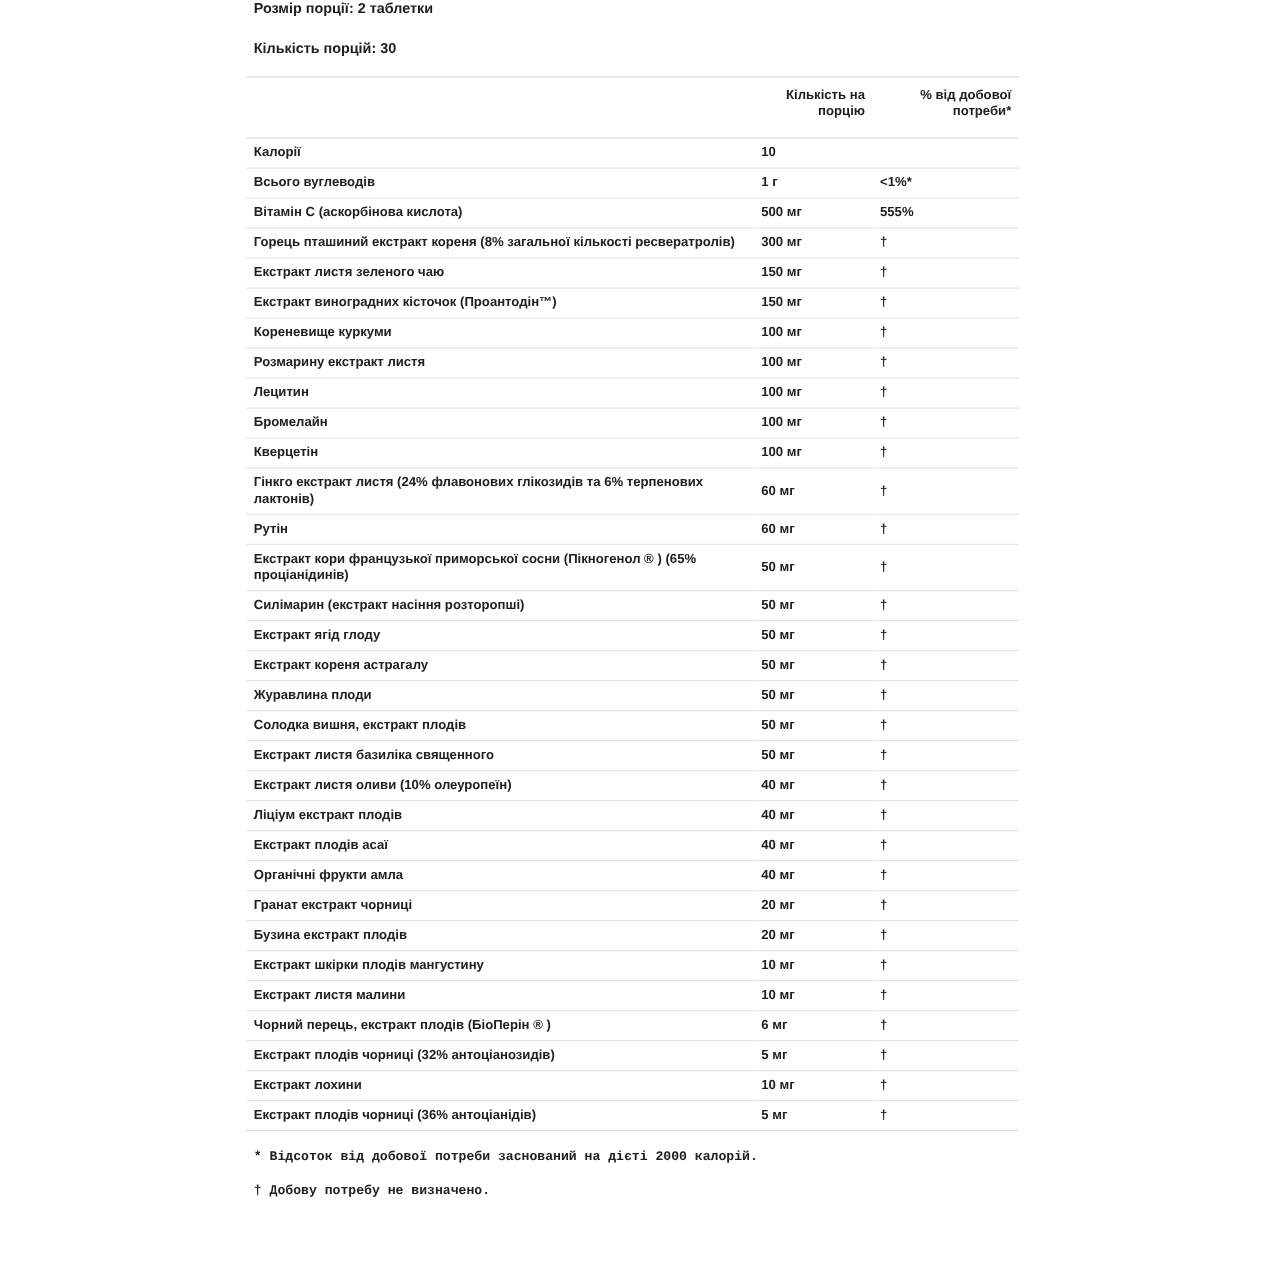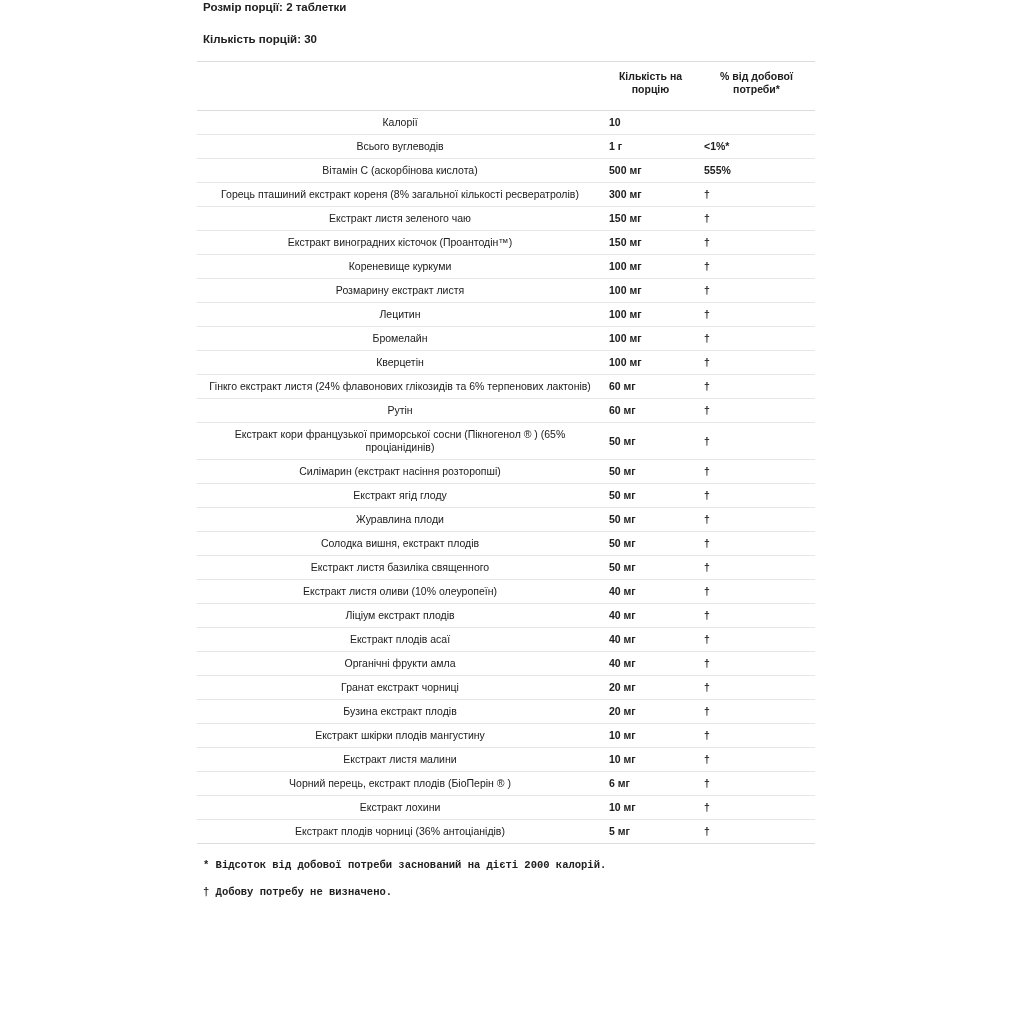--- a/index.html
+++ b/index.html
@@ -39,39 +39,39 @@
     table-layout: fixed;
   }
   table.facts col.c-name { width: 406px; }
   table.facts col.c-amt  { width: 95px; }
   table.facts col.c-dv   { width: 117px; }
 
   table.facts thead th {
     font-size: 10.5px;
     font-weight: 700;
     color: #202020;
-    text-align: center;
+    text-align: right;
     vertical-align: top;
     line-height: 13px;
     padding: 8px 6px 8px 6px;
     border-top: 1px solid #dcdcdc;
     border-bottom: 1px solid #dcdcdc;
     height: 32px;
   }
   table.facts tbody td {
     font-size: 10.5px;
     font-weight: 700;
     color: #202020;
     text-align: left;
     vertical-align: middle;
     line-height: 13px;
     padding: 5px 6px 5px 6px;
     border-bottom: 1px solid #e6e6e6;
   }
-  table.facts tbody td.name { font-weight: 400; text-align: center; }
+  table.facts tbody td.name { font-weight: 700; }
   table.facts tbody tr:last-child td { border-bottom: 1px solid #dcdcdc; }
 
   .dagger { font-weight: 700; }
 
   .footnotes { margin-top: 14px; padding-left: 6px; }
   .fn {
     font-size: 10.5px;
     font-weight: 700;
     color: #202020;
     line-height: 14px;
@@ -176,20 +176,25 @@
           <td class="name">Силімарин (екстракт насіння розторопші)</td>
           <td class="amt">50 мг</td>
           <td class="dv dagger">†</td>
         </tr>
         <tr>
           <td class="name">Екстракт ягід глоду</td>
           <td class="amt">50 мг</td>
           <td class="dv dagger">†</td>
         </tr>
         <tr>
+          <td class="name">Екстракт кореня астрагалу</td>
+          <td class="amt">50 мг</td>
+          <td class="dv dagger">†</td>
+        </tr>
+        <tr>
           <td class="name">Журавлина плоди</td>
           <td class="amt">50 мг</td>
           <td class="dv dagger">†</td>
         </tr>
         <tr>
           <td class="name">Солодка вишня, екстракт плодів</td>
           <td class="amt">50 мг</td>
           <td class="dv dagger">†</td>
         </tr>
         <tr>
@@ -233,20 +238,25 @@
           <td class="dv dagger">†</td>
         </tr>
         <tr>
           <td class="name">Екстракт листя малини</td>
           <td class="amt">10 мг</td>
           <td class="dv dagger">†</td>
         </tr>
         <tr>
           <td class="name">Чорний перець, екстракт плодів (БіоПерін ® )</td>
           <td class="amt">6 мг</td>
+          <td class="dv dagger">†</td>
+        </tr>
+        <tr>
+          <td class="name">Екстракт плодів чорниці (32% антоціанозидів)</td>
+          <td class="amt">5 мг</td>
           <td class="dv dagger">†</td>
         </tr>
         <tr>
           <td class="name">Екстракт лохини</td>
           <td class="amt">10 мг</td>
           <td class="dv dagger">†</td>
         </tr>
         <tr>
           <td class="name">Екстракт плодів чорниці (36% антоціанідів)</td>
           <td class="amt">5 мг</td>

